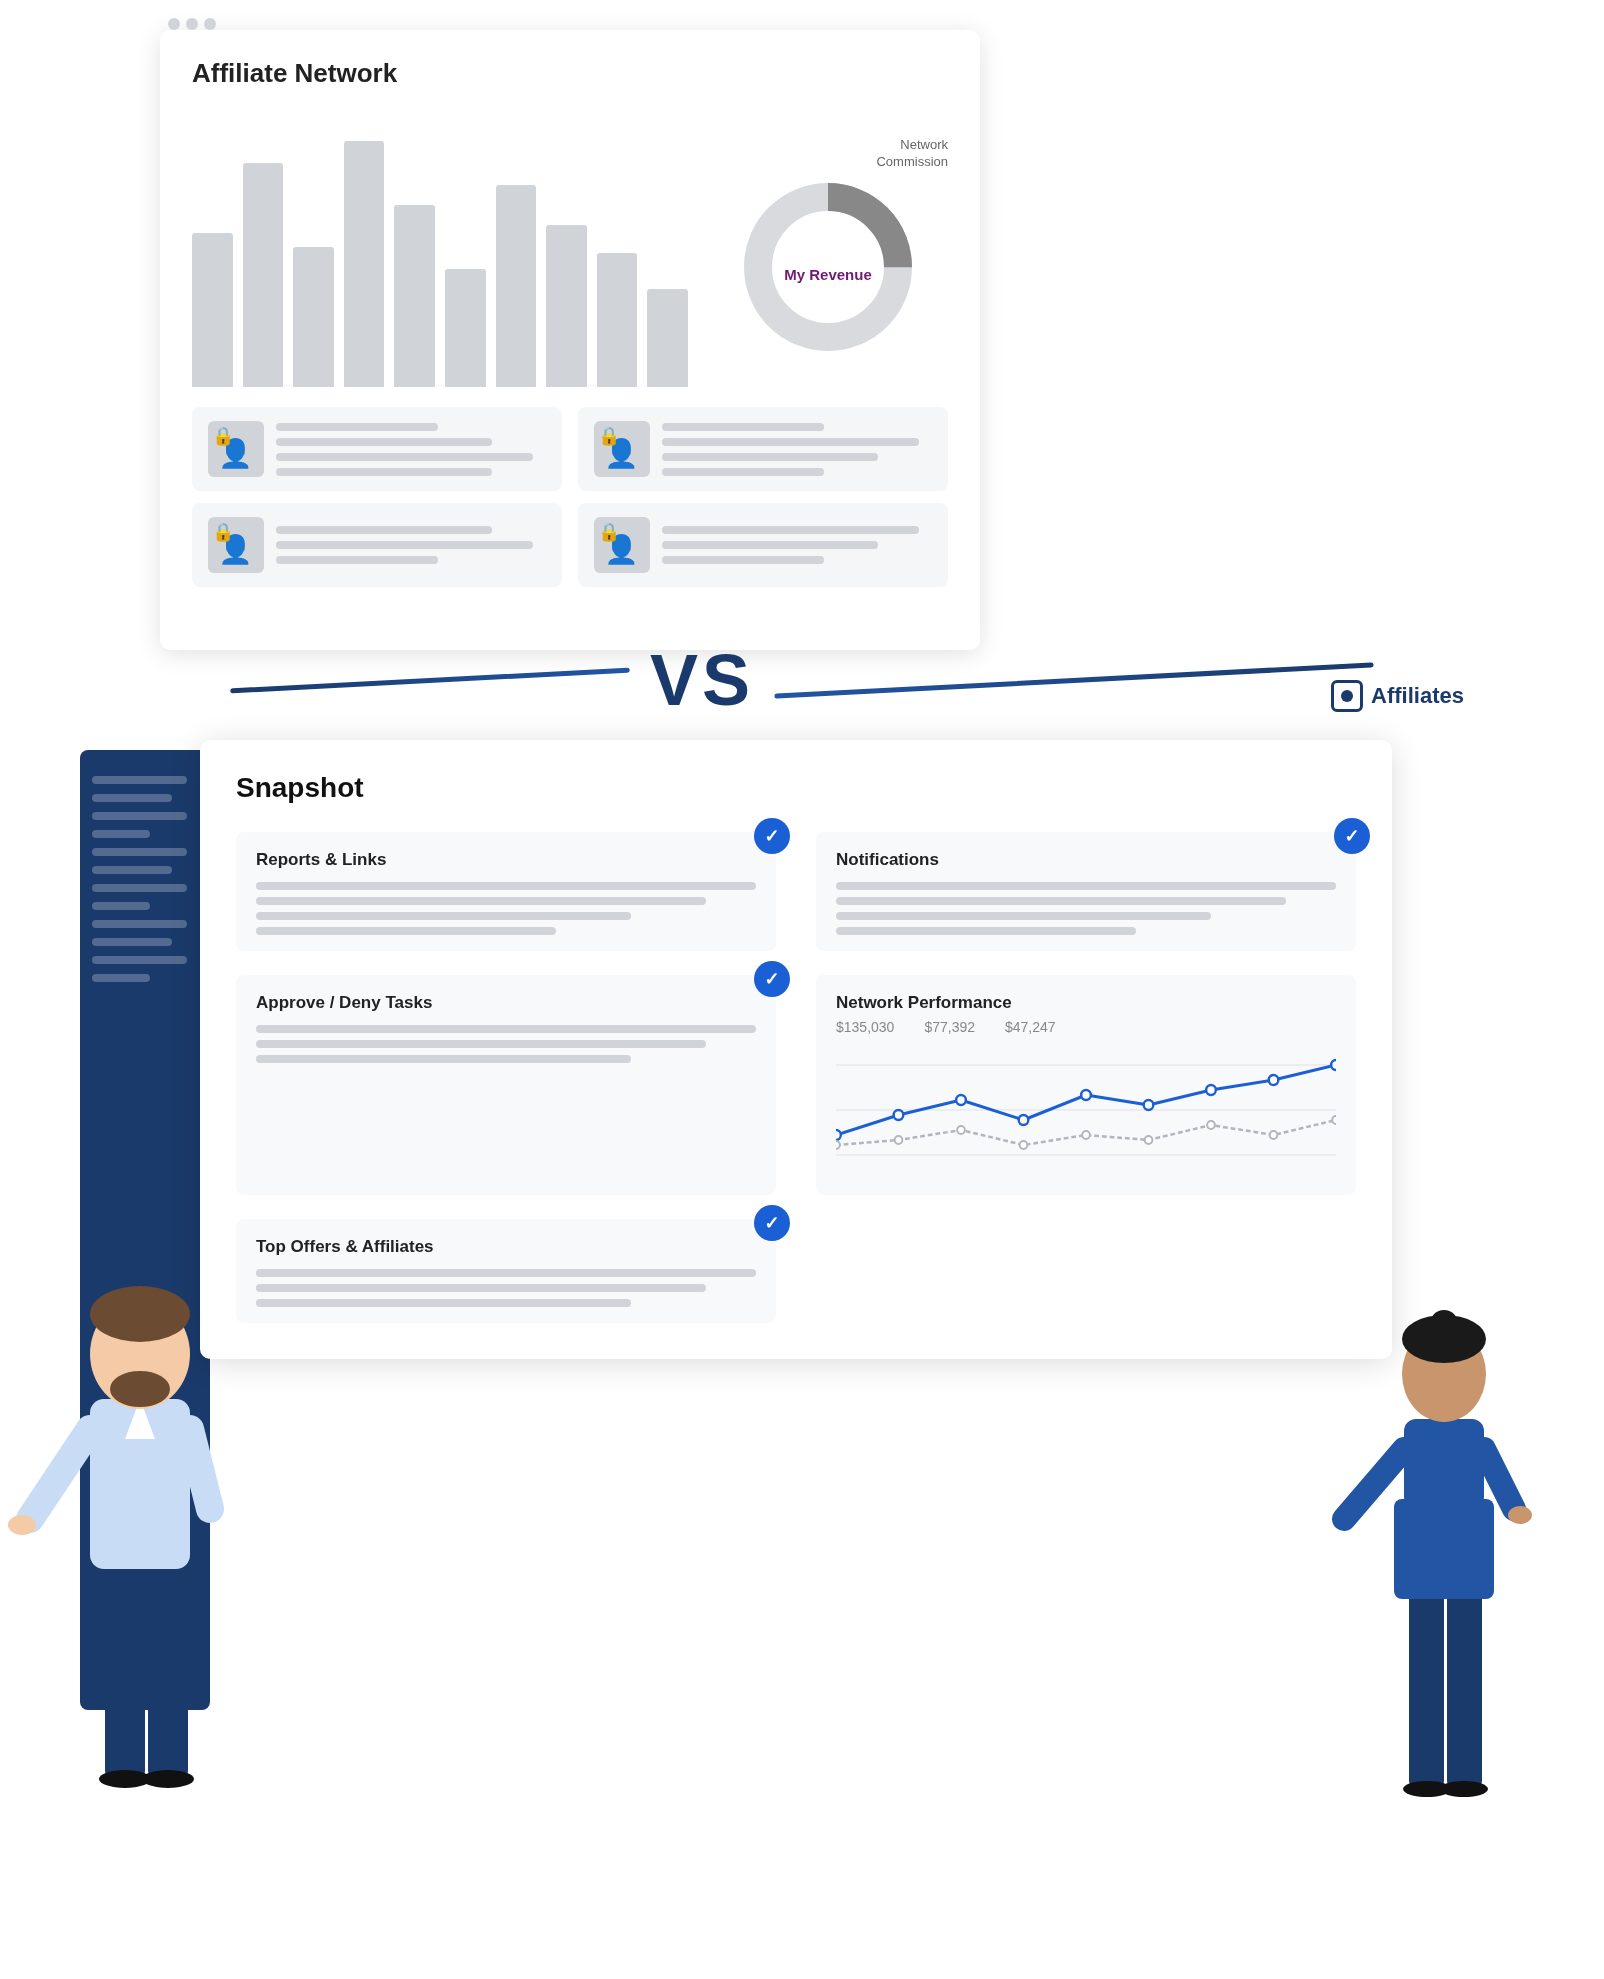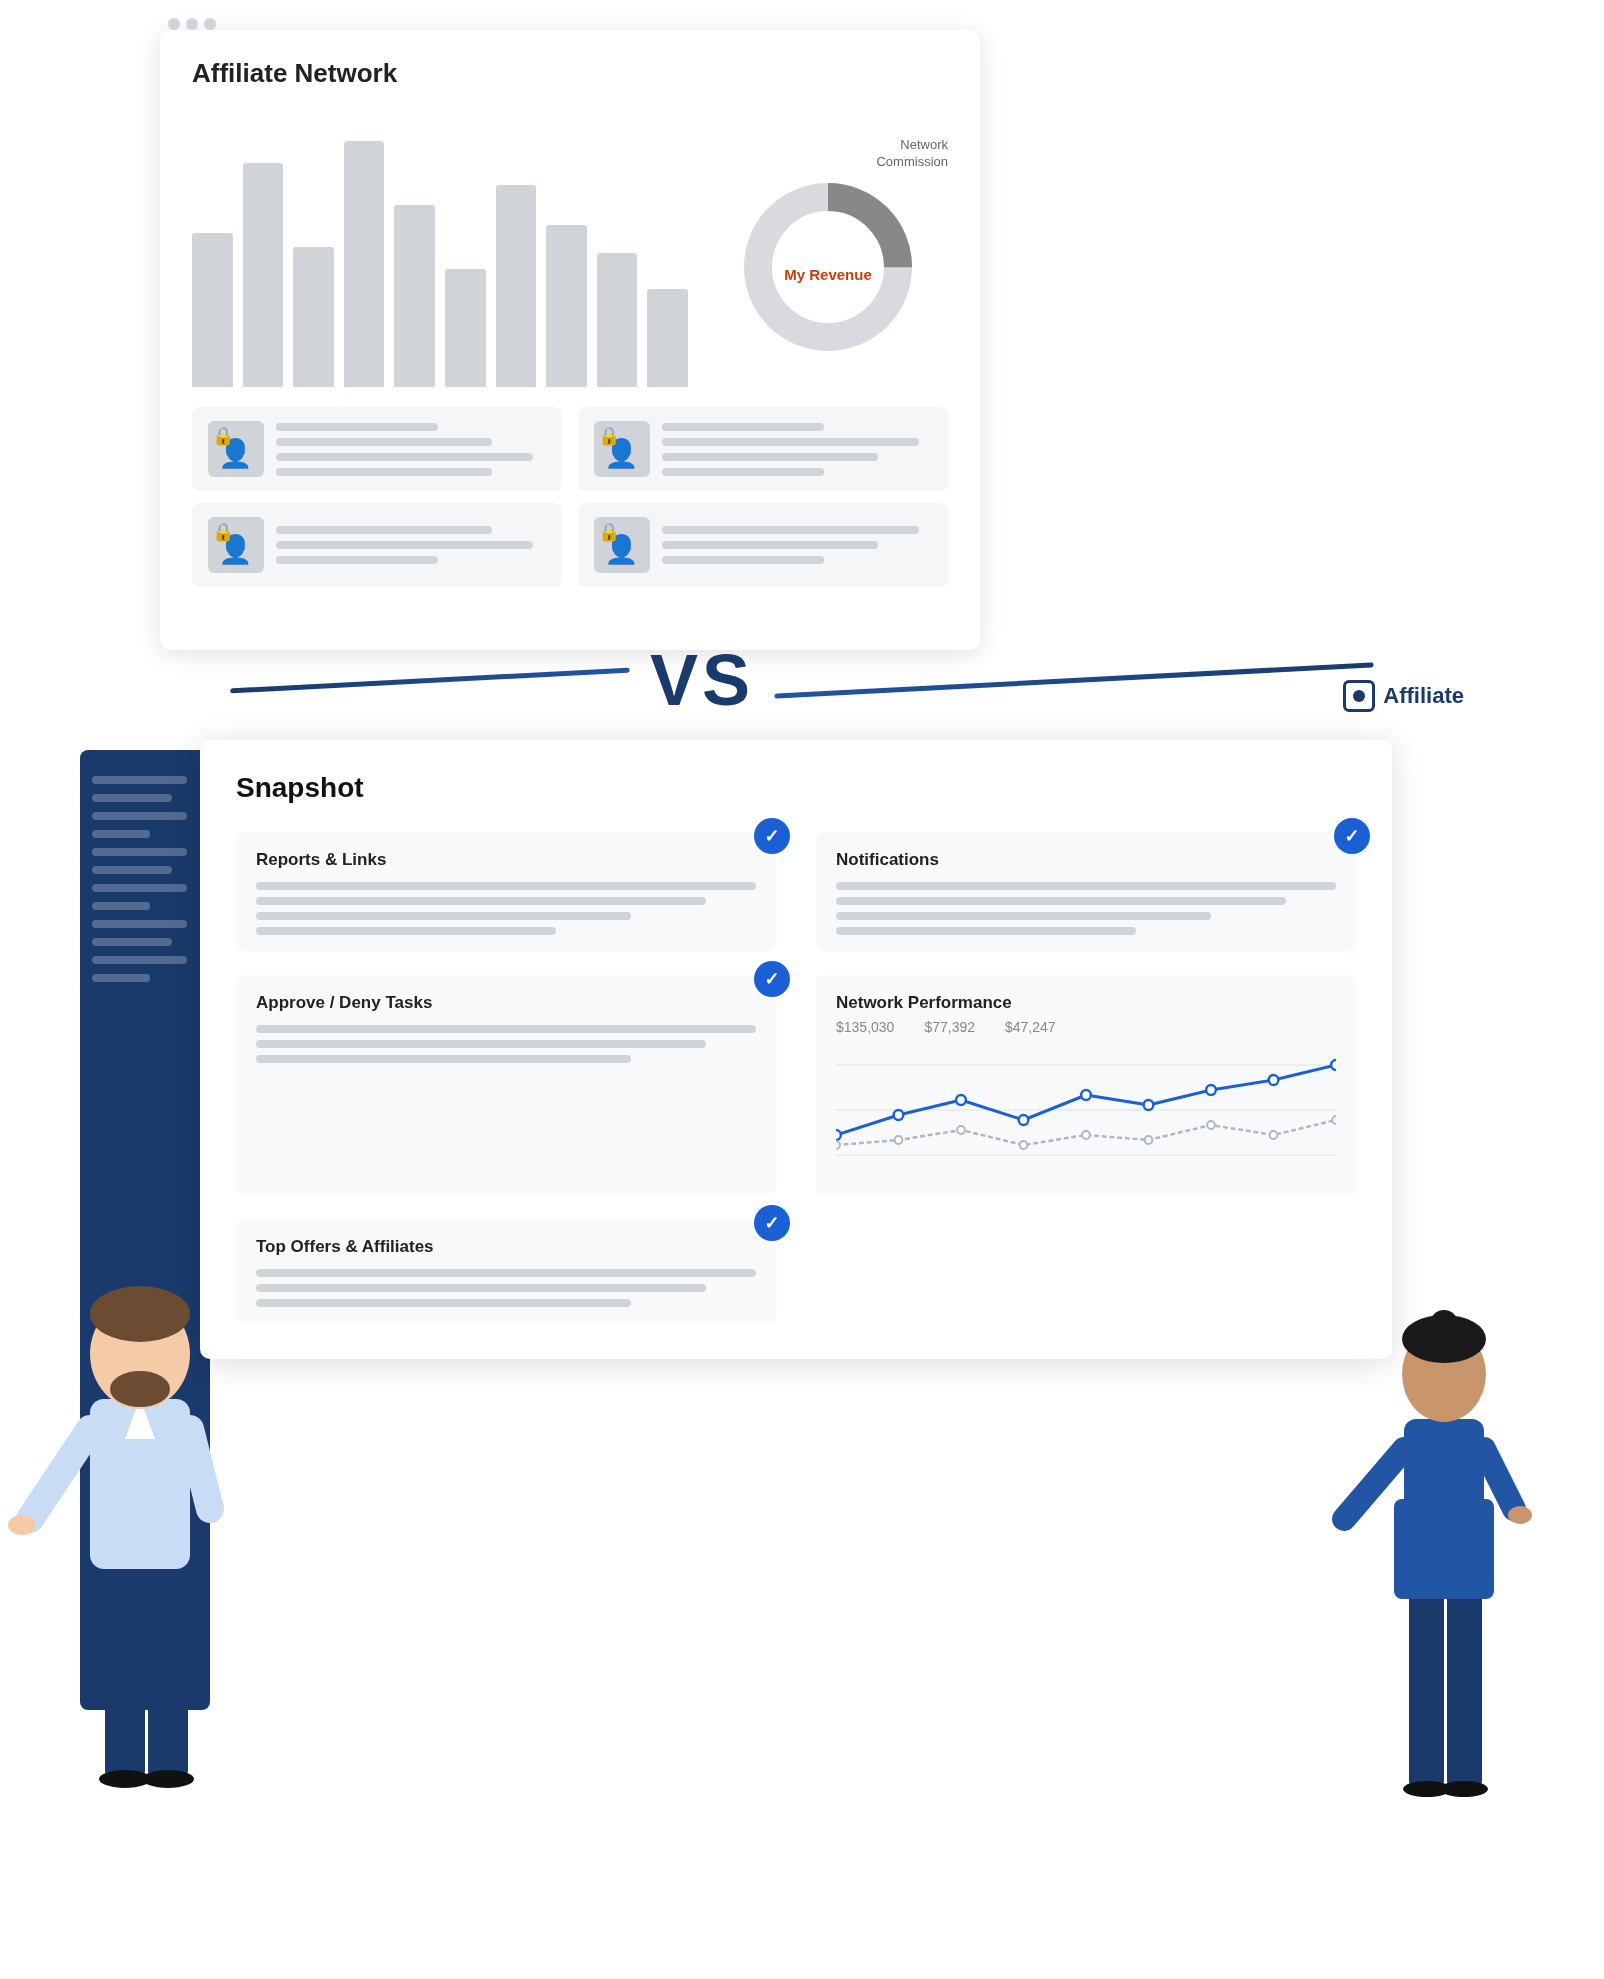--- a/index.html
+++ b/index.html
@@ -60,21 +60,21 @@
       height: 180px;
     }
     .donut-label {
       position: absolute;
       top: 50%;
       left: 50%;
       transform: translate(-50%, -50%);
       text-align: center;
       font-size: 15px;
       font-weight: 600;
-      color: #c2410c;
+      color: #701a75;
       line-height: 1.3;
       margin-top: 8px;
     }
     .network-commission-label {
       font-size: 13px;
       color: #666;
       text-align: right;
       margin-bottom: 6px;
       align-self: flex-end;
       line-height: 1.3;
@@ -462,21 +462,21 @@
 <div class="vs-container">
   <div class="vs-line-left"></div>
   <div class="vs-text">VS</div>
   <div class="vs-line-right"></div>
 </div>
 
 <div class="your-brand">
   <div class="brand-icon">
     <div class="brand-dot"></div>
   </div>
-  <span>Affiliate</span>
+  <span>Affiliates</span>
 </div>
 
 <div class="sidebar-panel">
   <div class="sidebar-lines">
     <div class="sidebar-line long"></div>
     <div class="sidebar-line medium"></div>
     <div class="sidebar-line long"></div>
     <div class="sidebar-line short"></div>
     <div class="sidebar-line long"></div>
     <div class="sidebar-line medium"></div>

